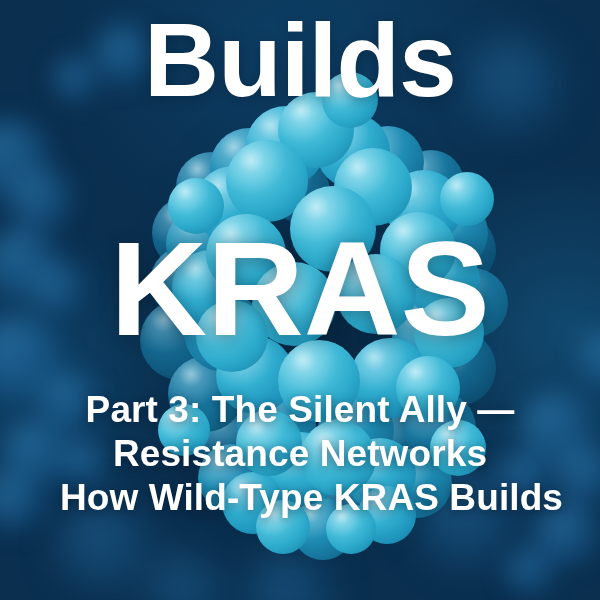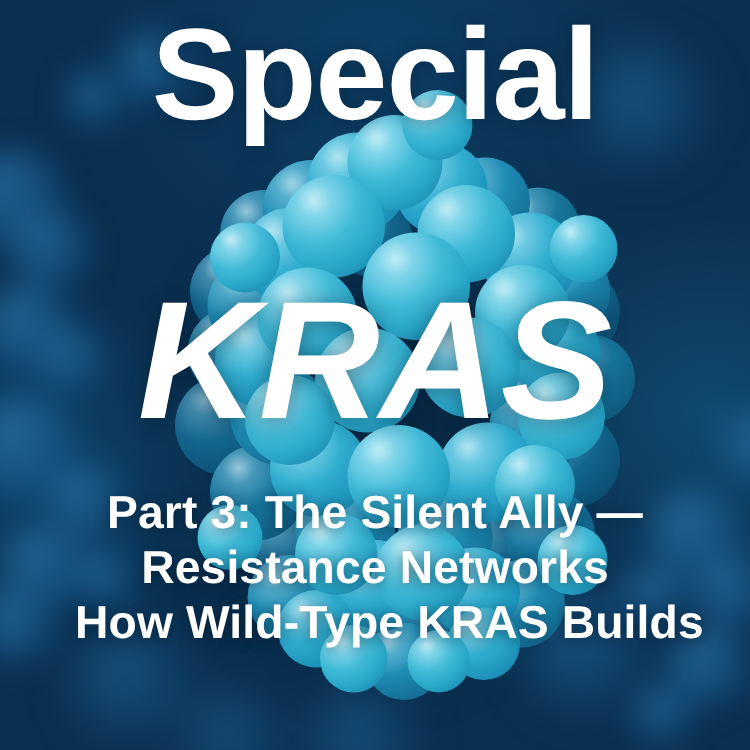--- a/index.html
+++ b/index.html
@@ -119,21 +119,20 @@
     position: absolute;
     top: 222px;
     left: 0;
     right: 0;
     color: #ffffff;
     font-size: 134px;
     font-weight: bold;
     letter-spacing: 0px;
     line-height: 1.0;
     text-shadow: 0 3px 18px rgba(3,24,42,0.45);
-    font-style: italic;
   }
   .subtitle {
     position: absolute;
     top: 388px;
     left: 60px;
     right: 60px;
     color: #ffffff;
     font-size: 37px;
     font-weight: bold;
     line-height: 44px;
@@ -241,21 +240,21 @@
     <div class="atom a-light" style="left:168px; top:178px; width:56px; height:56px;"></div>
     <div class="atom a-light" style="left:440px; top:172px; width:54px; height:54px;"></div>
     <div class="atom a-light" style="left:322px; top:72px;  width:56px; height:56px;"></div>
     <div class="atom a-light" style="left:256px; top:500px; width:54px; height:54px;"></div>
     <div class="atom a-light" style="left:326px; top:504px; width:50px; height:50px;"></div>
     <div class="atom a-light" style="left:430px; top:420px; width:56px; height:56px;"></div>
     <div class="atom a-light" style="left:158px; top:404px; width:52px; height:52px;"></div>
   </div>
 
   <div class="text-layer">
-    <div class="kicker">Special</div>
+    <div class="kicker">Builds</div>
 
     <div class="bigtitle">KRAS</div>
 
     <div class="subtitle">
       <span class="sline">Part 3: The Silent Ally —</span>
       <span class="sline">Resistance Networks</span>
       <span class="sline">How Wild-Type KRAS Builds</span>
     </div>
   </div>
 

